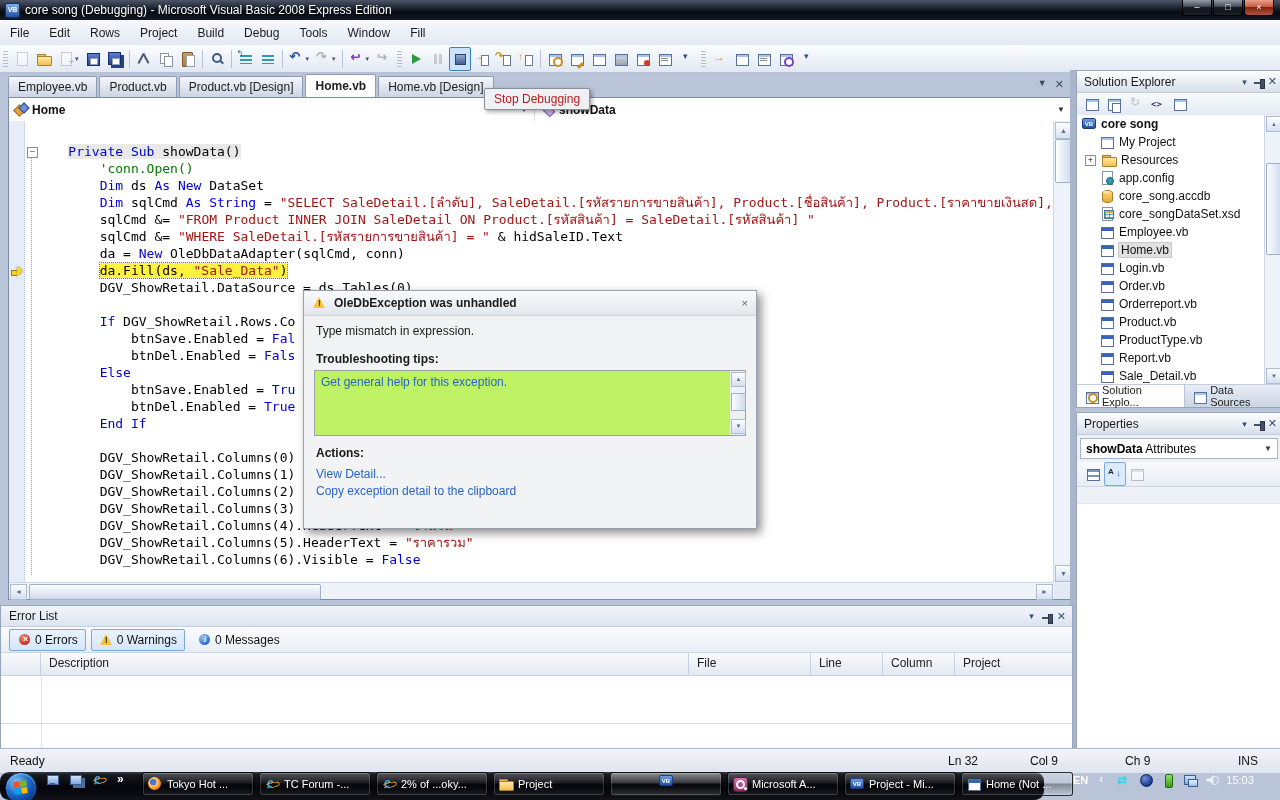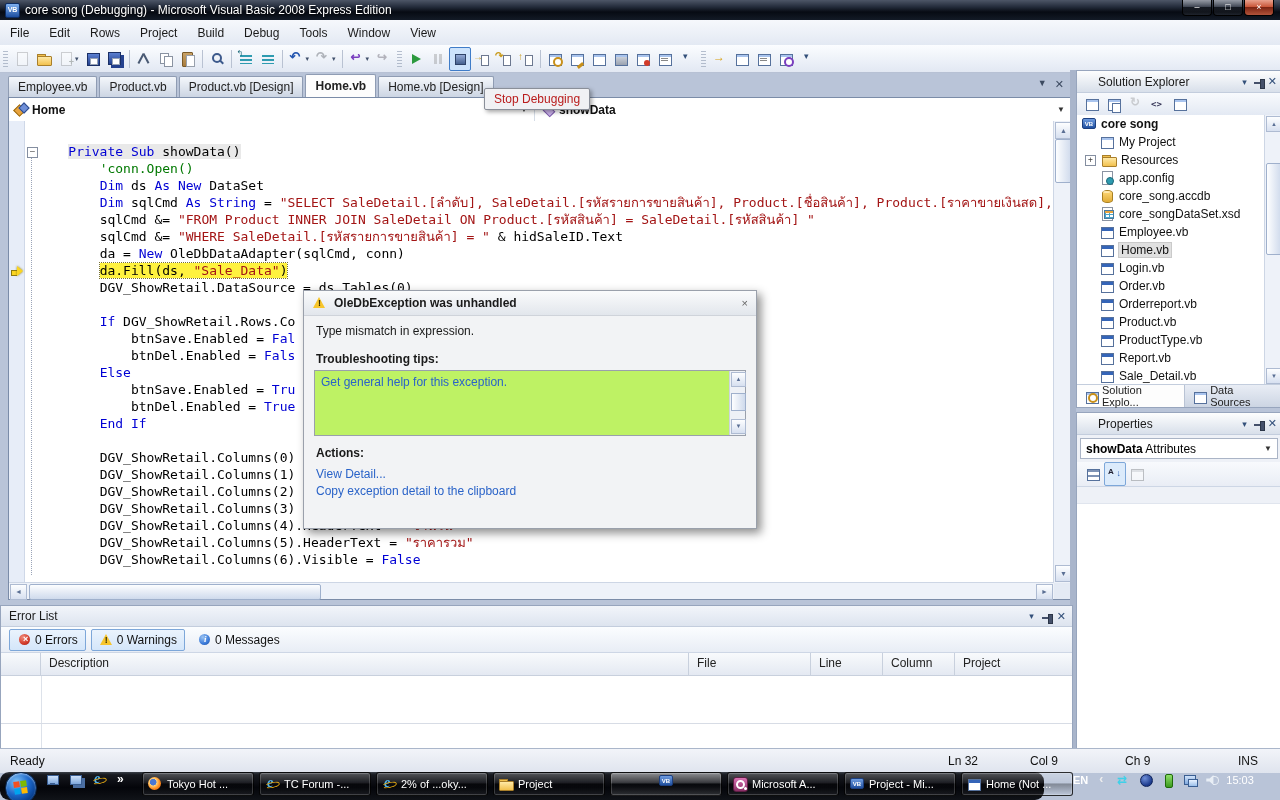--- a/index.html
+++ b/index.html
@@ -174,21 +174,21 @@
   .ex-box .link{display:block;padding:4px 6px;}
   .link{color:#2a63c8;text-decoration:none;cursor:pointer;}
   .ex-sb{position:absolute;right:0;top:0;bottom:0;width:15px;background:#eef1f6;border-left:1px solid #cdd3dd;}
   .ex-sb .sb-btn{width:13px;height:13px;left:1px;font-size:6px;line-height:13px;}
   .ex-sb .thumb{position:absolute;left:1px;top:22px;width:13px;height:16px;background:linear-gradient(90deg,#fdfeff,#cfdaec);border:1px solid #9fb0cc;}
   .ex-link-row{padding:7px 12px 0 12px;}
   .ex-action{padding:3px 12px 0 12px;}
   
   .panel{position:absolute;left:1076px;width:204px;background:#eef1f7;border:1px solid #97a5bd;}
   .phead{height:21px;background:linear-gradient(#fdfefe,#d8dfea);border-bottom:1px solid #c3cddd;
-     display:flex;align-items:center;font-size:12px;color:#1a1a1a;padding-left:21px;}
+     display:flex;align-items:center;font-size:12px;color:#1a1a1a;padding-left:7px;}
   .phead .picons{margin-left:auto;display:flex;align-items:center;gap:4px;padding-right:4px;font-size:9px;color:#33507a;}
   .se-toolbar{height:22px;background:linear-gradient(#f8fafd,#e3e9f3);border-bottom:1px solid #cdd6e5;display:flex;align-items:center;padding-left:4px;}
   .se-tree{position:absolute;left:0;top:44px;right:16px;bottom:22px;background:#fff;overflow:hidden;font-size:12px;color:#111;}
   .tree-row{height:18px;display:flex;align-items:center;white-space:nowrap;}
   .tree-row.l1{padding-left:22px;}
   .tree-row.l0{padding-left:4px;font-weight:bold;}
   .tree-row .ficon{margin-right:4px;}
   .tree-row.active .lbl{background:#e0e0e0;outline:1px solid #cacaca;padding:0 2px;}
   .tree-row .exp{width:9px;height:9px;margin-left:-14px;margin-right:5px;border:1px solid #848ea0;background:#fff;
      font:8px/7px "DejaVu Sans Mono",monospace;text-align:center;color:#444;flex:none;}
@@ -258,21 +258,21 @@
     <span style="display:flex;">
 
     <span class="menu-item">File</span>
         <span class="menu-item">Edit</span>
         <span class="menu-item">Rows</span>
         <span class="menu-item">Project</span>
         <span class="menu-item">Build</span>
         <span class="menu-item">Debug</span>
         <span class="menu-item">Tools</span>
         <span class="menu-item">Window</span>
-        <span class="menu-item">View</span>
+        <span class="menu-item">Fill</span>
       </span>
   </div>
 
   <div class="toolbar">
     <span class="grip"></span>
     <span class="tgroup">
         <span class="tbi disabled">
           <span class="ficon ic-doc"></span>
         </span>
         <span class="tbi">

